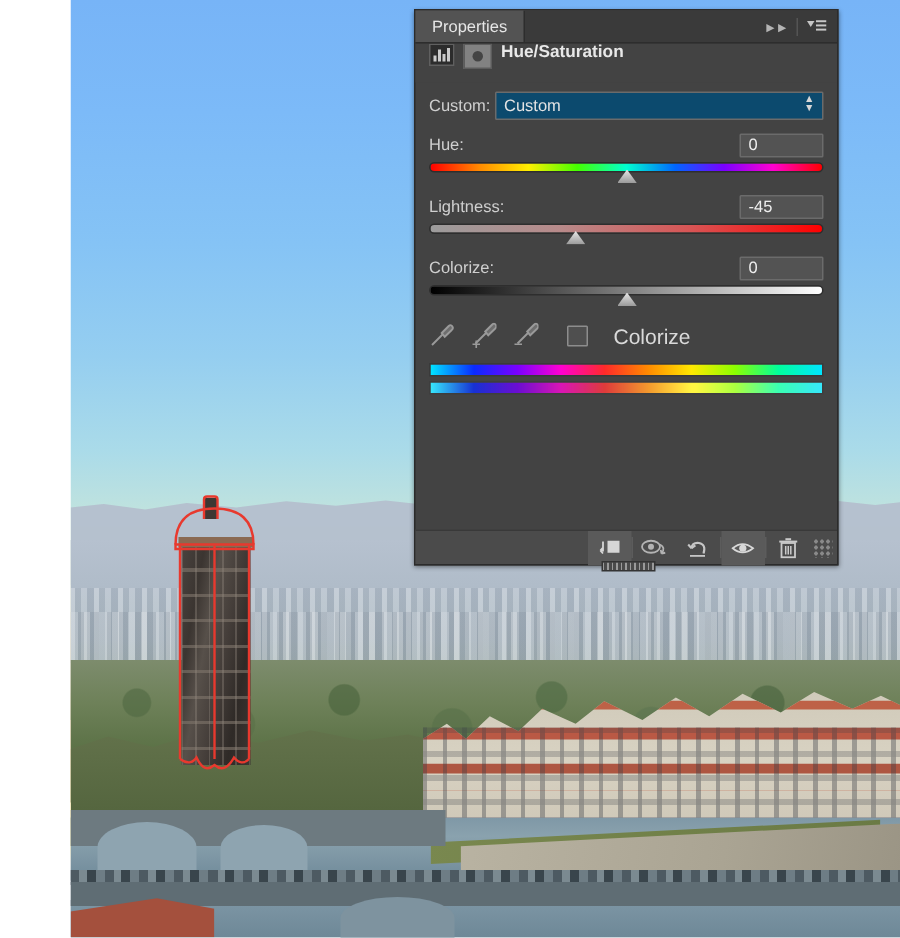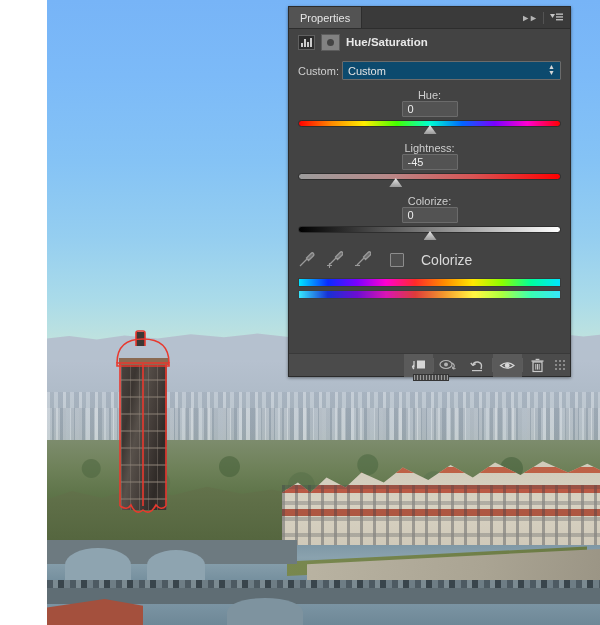--- a/index.html
+++ b/index.html
@@ -114,35 +114,35 @@
   .tw-posts{position:absolute;left:14px;top:32px;width:46px;height:148px;opacity:.5;
         background:repeating-linear-gradient(to right,
           rgba(150,140,130,.7) 0 1px, transparent 1px 9px);}
   .tw-cap{position:absolute;left:12px;top:28px;width:50px;height:7px;background:#8a6a52;}
   .tw-chim{position:absolute;left:29px;top:2px;width:9px;height:14px;background:#3d3733;}
 
   
   #tower svg{position:absolute;left:0;top:0;overflow:visible;}
 
   
-  #props{position:absolute;left:288px;top:6px;width:281px;height:369px;
+  #props{position:absolute;left:276px;top:6px;width:281px;height:369px;
          background:#434343;border:1px solid #2b2b2b;
          box-shadow:0 1px 3px rgba(0,0,0,.45);
          font-size:11px;color:#d2d2d2;}
 
   .tabstrip{height:21px;background:#3a3a3a;border-bottom:1px solid #2d2d2d;
             display:flex;align-items:stretch;position:relative;}
   .tab{background:#535353;padding:0 11px;display:flex;align-items:center;
        font-size:11px;color:#e6e6e6;border-right:1px solid #2d2d2d;}
   .tabfill{flex:1;background:#3a3a3a;}
   .tabbtns{display:flex;align-items:center;gap:4px;padding:0 7px 0 3px;background:#3a3a3a;}
   .dchev{color:#b4b4b4;font-size:9px;letter-spacing:-1px;}
   .vbar{width:1px;height:12px;background:#545454;margin:0 2px;}
 
-  .ptitle{height:26px;display:flex;align-items:center;gap:6px;padding:0 9px;
+  .ptitle{height:26px;display:flex;gap:6px;padding:0 9px;
           background:#434343;}
   .ic-adj{width:17px;height:15px;background:#2c2c2c;border:1px solid #606060;
           display:flex;align-items:flex-end;gap:1px;padding:2px;box-sizing:border-box;}
   .ic-adj i{display:block;width:2px;background:#cbcbcb;}
   .ic-adj i:nth-child(1){height:4px}.ic-adj i:nth-child(2){height:8px}
   .ic-adj i:nth-child(3){height:5px}.ic-adj i:nth-child(4){height:9px}
   .ic-mask{width:17px;height:15px;background:#828282;border:1px solid #5c5c5c;
           display:flex;align-items:center;justify-content:center;}
   .ic-mask b{width:7px;height:7px;border-radius:50%;background:#444;display:block;}
   .ptitle span{font-weight:bold;color:#e8e8e8;font-size:11.5px;}
@@ -151,21 +151,21 @@
 
   .row{display:flex;align-items:center;margin-bottom:7px;}
   .lbl{font-size:11px;color:#cfcfcf;}
   .sel{flex:1;height:17px;background:#0c4a6e;border:1px solid #6b6b6b;
        border-radius:1px;display:flex;align-items:center;padding:0 5px;
        font-size:11px;color:#e3e3e3;position:relative;}
   .sel .arrows{position:absolute;right:5px;top:2px;font-size:7px;line-height:6px;
        color:#d7d7d7;display:flex;flex-direction:column;}
   .hand{width:24px;display:flex;align-items:center;justify-content:flex-start;}
 
-  .slabel{display:flex;justify-content:space-between;align-items:center;margin:9px 0 2px;flex-direction:column;}
+  .slabel{display:flex;justify-content:space-between;align-items:center;margin:9px 0 2px;}
   .slabel .lbl{font-size:11px;}
   .numbox{width:56px;height:16px;background:#535353;border:1px solid #6b6b6b;
           border-radius:1px;color:#ededed;font-size:11px;
           display:flex;align-items:center;padding-left:5px;box-sizing:border-box;}
   .track{position:relative;height:14px;margin-bottom:2px;}
   .bar{position:absolute;left:0;top:1px;width:100%;height:7px;border-radius:4px;
        border:1px solid #2e2e2e;box-sizing:border-box;}
   .bar-hue{background:linear-gradient(to right,#ff0000,#ff8a00,#ffee00,#44ff00,
            #00ffd0,#0066ff,#7a00ff,#ff00d0,#ff0000);}
   .bar-sat{background:linear-gradient(to right,#9c9c9c,#b88a8a,#d85454,#ff0000);}

